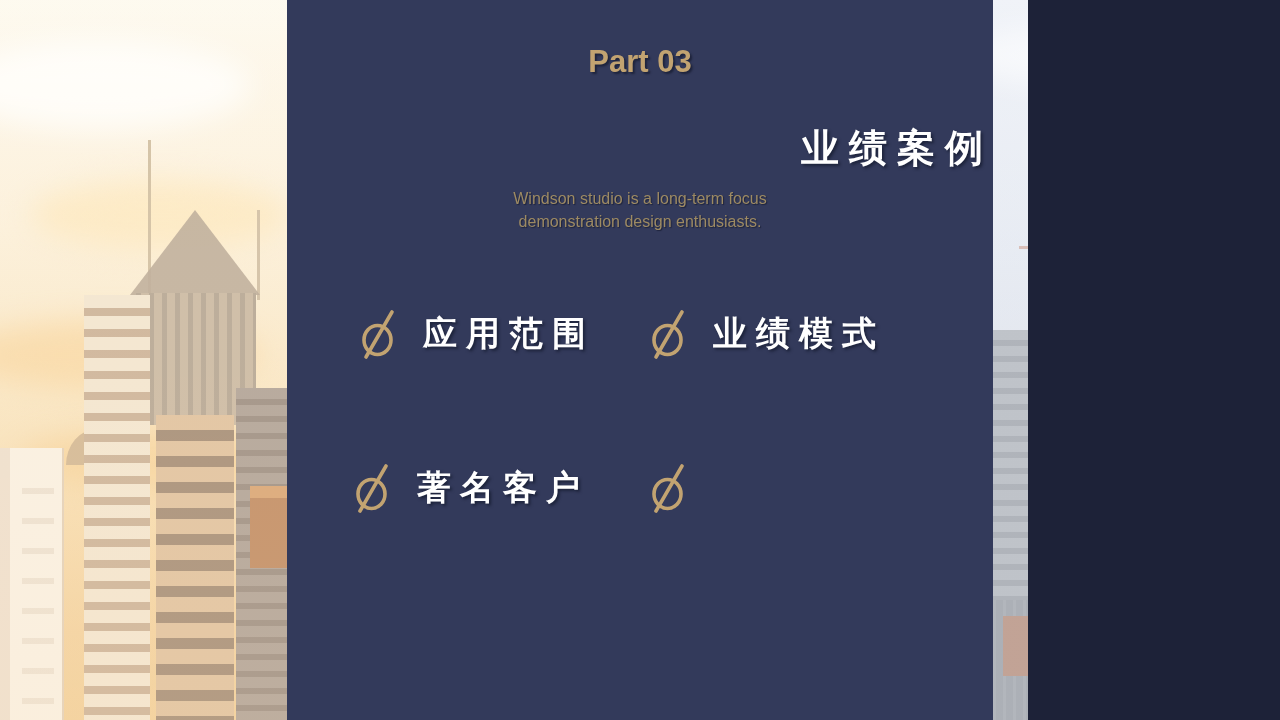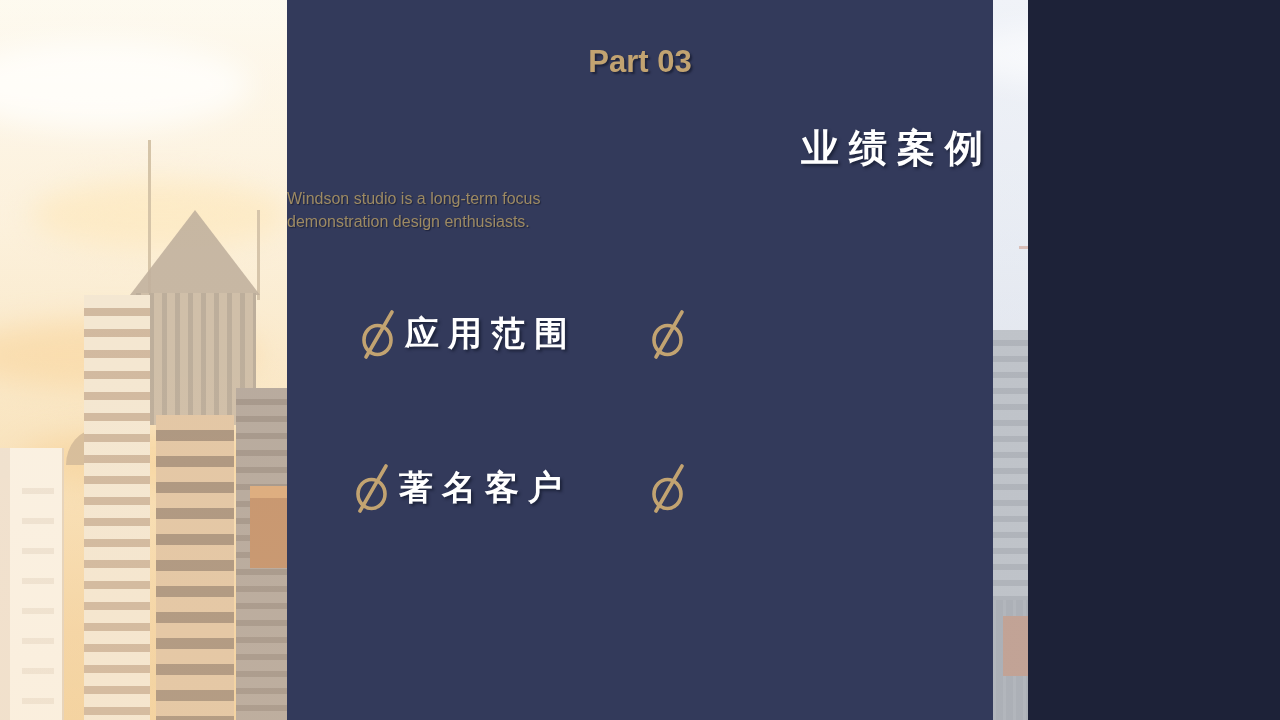--- a/index.html
+++ b/index.html
@@ -86,25 +86,25 @@
   
   .panel{position:absolute;left:287px;top:0;width:706px;height:720px;
         background:var(--panel-navy,#333a5b);}
   .part-label{position:absolute;left:0;top:44px;width:100%;text-align:center;
         font-size:31px;font-weight:bold;color:var(--gold,#c2a371);
         text-shadow:2px 2px 2px rgba(10,14,30,.5);}
   .slide-title{position:absolute;left:0;top:123px;width:100%;text-align:right;
         font-size:38px;font-weight:bold;color:var(--text-white,#fff);
         letter-spacing:10px;text-indent:10px;
         text-shadow:2px 2px 3px rgba(10,14,30,.55);}
-  .subtitle{position:absolute;left:0;top:187px;width:100%;text-align:left;
+  .subtitle{position:absolute;left:0;top:187px;width:100%;text-align:center;
         font-size:16px;line-height:23px;color:var(--subtitle-gold,#9d8a63);
         text-shadow:1px 1px 1px rgba(10,14,30,.5);}
   .menu{position:absolute;inset:0;}
-  .item{position:absolute;display:flex;align-items:center;gap:6px;height:58px;}
+  .item{position:absolute;display:flex;align-items:center;gap:24px;height:58px;}
   .item-1{left:74px;top:305px;}
   .item-2{left:364px;top:305px;}
   .item-3{left:68px;top:459px;}
   .item-4{left:364px;top:459px;}
   .item svg{display:block;flex:0 0 auto;}
   .item-label{font-size:34px;font-weight:bold;color:var(--text-white,#fff);
         letter-spacing:9px;white-space:nowrap;
         text-shadow:2px 2px 3px rgba(10,14,30,.55);}
 </style>
 </head>
@@ -165,20 +165,21 @@
           <ellipse cx="16.5" cy="33" rx="13.5" ry="14.5" fill="none" stroke="var(--gold,#c2a371)" stroke-width="3.6"></ellipse>
           <line x1="5" y1="50" x2="31" y2="5" stroke="var(--gold,#c2a371)" stroke-width="3.6" stroke-linecap="round"></line>
         </svg>
         <span class="item-label">应用范围</span>
       </div>
       <div class="item item-2">
         <svg width="38" height="54" viewBox="0 0 38 54">
           <ellipse cx="16.5" cy="33" rx="13.5" ry="14.5" fill="none" stroke="var(--gold,#c2a371)" stroke-width="3.6"></ellipse>
           <line x1="5" y1="50" x2="31" y2="5" stroke="var(--gold,#c2a371)" stroke-width="3.6" stroke-linecap="round"></line>
         </svg>
+        <span class="item-label">业绩模式</span>
       </div>
       <div class="item item-3">
         <svg width="38" height="54" viewBox="0 0 38 54">
           <ellipse cx="16.5" cy="33" rx="13.5" ry="14.5" fill="none" stroke="var(--gold,#c2a371)" stroke-width="3.6"></ellipse>
           <line x1="5" y1="50" x2="31" y2="5" stroke="var(--gold,#c2a371)" stroke-width="3.6" stroke-linecap="round"></line>
         </svg>
         <span class="item-label">著名客户</span>
       </div>
       <div class="item item-4">
         <svg width="38" height="54" viewBox="0 0 38 54">

